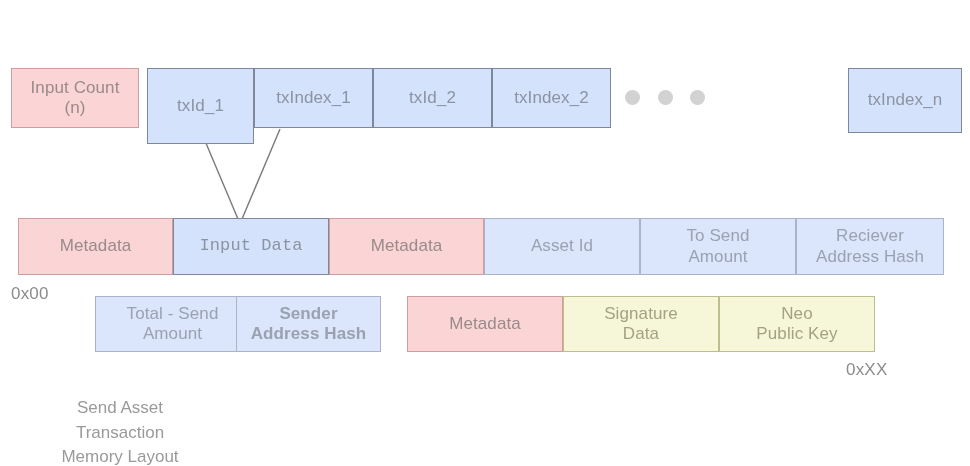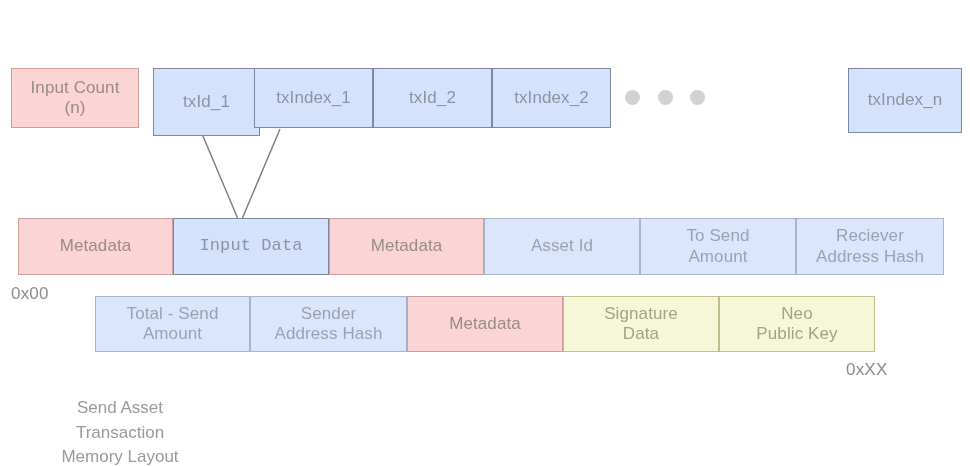--- a/index.html
+++ b/index.html
@@ -85,21 +85,21 @@
 
 <div id="canvas">
 
   <svg id="connectors" viewBox="0 0 970 466" xmlns="http://www.w3.org/2000/svg">
     <line x1="200" y1="119" x2="238" y2="209" stroke="#7a7a7a" stroke-width="1.4"></line>
     <line x1="280" y1="119" x2="242" y2="209" stroke="#7a7a7a" stroke-width="1.4"></line>
   </svg>
 
   <div class="cell fill-pink" style="left:11px;top:58px;width:128px;height:60px;">Input Count
 (n)</div>
-  <div class="cell fill-blue" style="left:153px;top:58px;width:107px;height:68px;">txId_1</div>
+  <div class="cell fill-blue" style="left:147px;top:58px;width:107px;height:76px;">txId_1</div>
   <div class="cell fill-blue" style="left:254px;top:58px;width:119px;height:60px;">txIndex_1</div>
   <div class="cell fill-blue" style="left:373px;top:58px;width:119px;height:60px;">txId_2</div>
   <div class="cell fill-blue" style="left:492px;top:58px;width:119px;height:60px;">txIndex_2</div>
 
   <div class="dot" style="left:625px;top:80px;"></div>
   <div class="dot" style="left:658px;top:80px;"></div>
   <div class="dot" style="left:690px;top:80px;"></div>
 
   <div class="cell fill-blue" style="left:848px;top:58px;width:114px;height:65px;">txIndex_n</div>
 
@@ -107,21 +107,21 @@
   <div class="cell fill-blue" style="left:173px;top:208px;width:156px;height:57px;font-family:Liberation Mono, monospace;">Input Data</div>
   <div class="cell fill-pink" style="left:329px;top:208px;width:155px;height:57px;">Metadata</div>
   <div class="cell fill-blue-light" style="left:484px;top:208px;width:156px;height:57px;">Asset Id</div>
   <div class="cell fill-blue-light" style="left:640px;top:208px;width:156px;height:57px;">To Send
 Amount</div>
   <div class="cell fill-blue-light" style="left:796px;top:208px;width:148px;height:57px;">Reciever
 Address Hash</div>
 
   <div class="cell fill-blue-light" style="left:95px;top:286px;width:155px;height:56px;">Total - Send
 Amount</div>
-  <div class="cell fill-blue-light" style="left:250px;top:286px;width:157px;height:56px;">Sender
+  <div class="cell fill-blue-light" style="left:236px;top:286px;width:145px;height:56px;font-weight:bold;">Sender
 Address Hash</div>
   <div class="cell fill-pink" style="left:407px;top:286px;width:156px;height:56px;">Metadata</div>
   <div class="cell fill-yellow" style="left:563px;top:286px;width:156px;height:56px;">Signature
 Data</div>
   <div class="cell fill-yellow" style="left:719px;top:286px;width:156px;height:56px;">Neo
 Public Key</div>
 
   <div class="label" style="left:11px;top:274px;">0x00</div>
   <div class="label" style="left:846px;top:350px;">0xXX</div>
 

